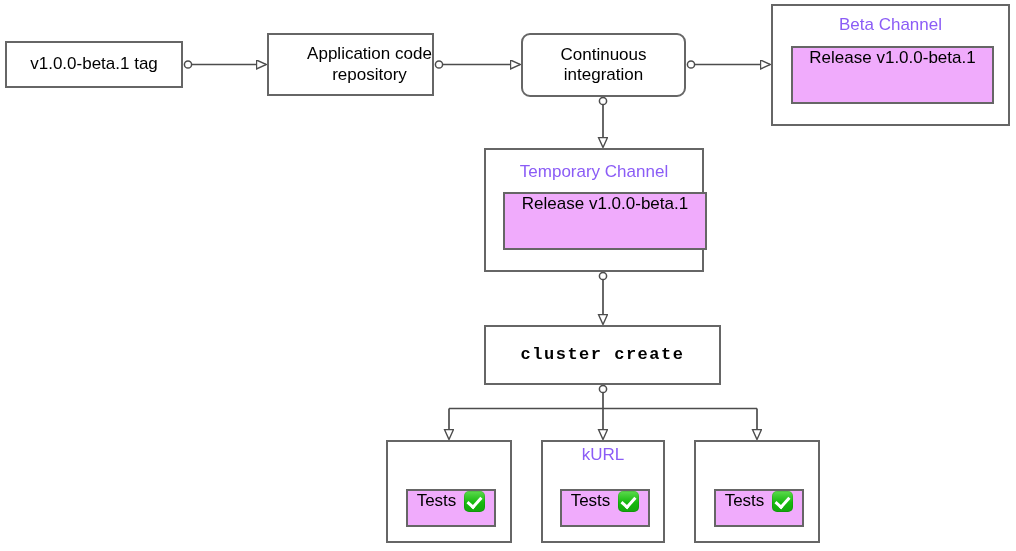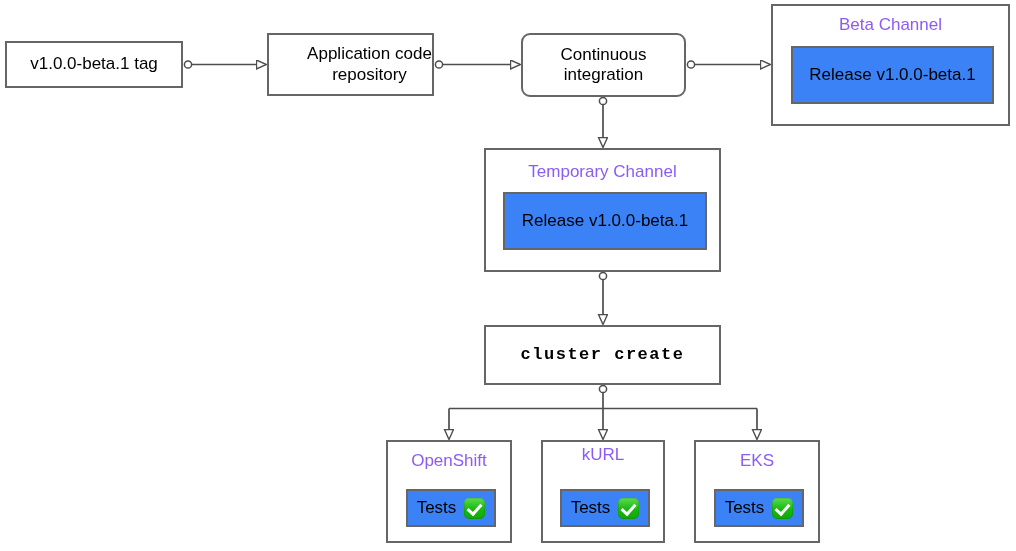--- a/index.html
+++ b/index.html
@@ -58,23 +58,22 @@
     right: 0;
     text-align: center;
     color: #8b5cf6;
     font-size: 17px;
     line-height: 1.18;
   }
   .inner-box {
     position: absolute;
     box-sizing: border-box;
     border: 2px solid #666666;
-    background: #3b82f6;
+    background: #f0abfc;
     display: flex;
-    align-items: center;
     justify-content: center;
     gap: 8px;
     color: #000000;
     font-size: 17px;
     white-space: nowrap;
   }
   .check-emoji {
     display: inline-block;
     width: 21px;
     height: 21px;
@@ -95,21 +94,21 @@
     border-width: 0 3px 3px 0;
     transform: rotate(42deg);
   }
   
   #n-tag        { left: 5px;   top: 41px;  width: 178px; height: 47px; }
   #n-repo       { left: 267px; top: 33px;  width: 167px; height: 63px; padding-left: 38px; }
   #n-ci         { left: 521px; top: 33px;  width: 165px; height: 64px; border-radius: 9px; }
   #n-beta       { left: 771px; top: 4px;   width: 239px; height: 122px; }
   #n-beta .c-title   { top: 9px; }
   #b-beta-inner { left: 18px;  top: 40px;  width: 203px; height: 58px; }
-  #n-temp       { left: 484px; top: 148px; width: 237px; height: 124px; }
+  #n-temp       { left: 484px; top: 148px; width: 220px; height: 124px; }
   #n-temp .c-title   { top: 12px; }
   #b-temp-inner { left: 17px;  top: 42px;  width: 204px; height: 58px; }
   #n-cluster    { left: 484px; top: 325px; width: 237px; height: 60px; }
   #n-openshift  { left: 386px; top: 440px; width: 126px; height: 103px; }
   #n-openshift .c-title { top: 9px; }
   #b-os-inner   { left: 18px;  top: 47px;  width: 90px;  height: 38px; }
   #n-kurl       { left: 541px; top: 440px; width: 124px; height: 103px; }
   #n-kurl .c-title { top: 3px; }
   #b-kurl-inner { left: 17px;  top: 47px;  width: 90px;  height: 38px; }
   #n-eks        { left: 694px; top: 440px; width: 126px; height: 103px; }
@@ -189,36 +188,34 @@
     <div class="inner-box" id="b-temp-inner">
       <span>Release v1.0.0-beta.1</span>
     </div>
   </div>
 
   <div class="node mono" id="n-cluster">
     <span>cluster create</span>
   </div>
 
   <div class="node container" id="n-openshift">
-    <div class="c-title">OpenShift</div>
     <div class="inner-box" id="b-os-inner">
       <span>Tests</span>
       <span class="check-emoji"></span>
     </div>
   </div>
 
   <div class="node container" id="n-kurl">
     <div class="c-title">kURL</div>
     <div class="inner-box" id="b-kurl-inner">
       <span>Tests</span>
       <span class="check-emoji"></span>
     </div>
   </div>
 
   <div class="node container" id="n-eks">
-    <div class="c-title">EKS</div>
     <div class="inner-box" id="b-eks-inner">
       <span>Tests</span>
       <span class="check-emoji"></span>
     </div>
   </div>
 
 </div>
 
 </body></html>

